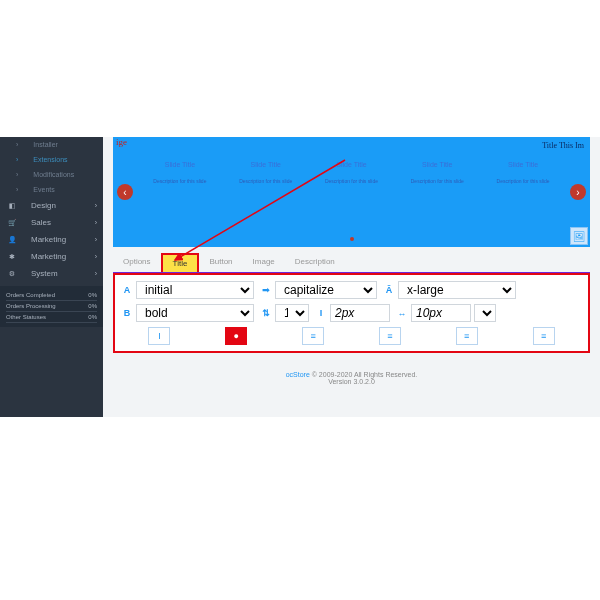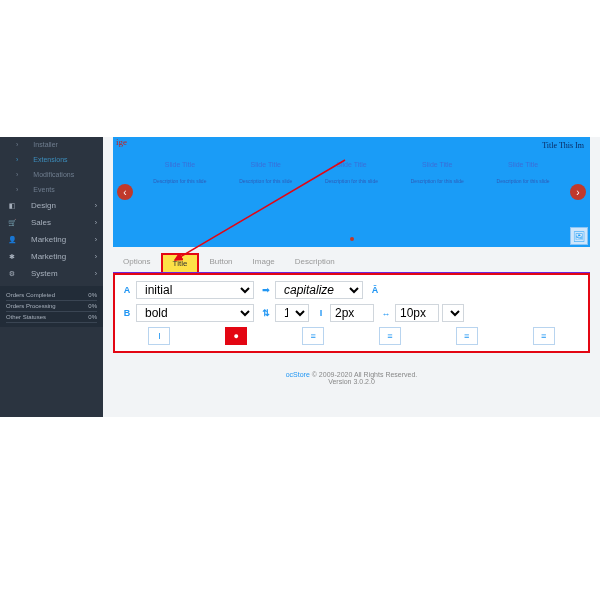--- a/index.html
+++ b/index.html
@@ -27,22 +27,22 @@
 .img-btn { position: absolute; bottom: 2px; right: 2px; width: 18px; height: 18px; background: #cfe6fb; color: #1a9cf7; display: flex; align-items: center; justify-content: center; font-size: 10px; border: 1px solid #8cc5f5; cursor: pointer; }
 .tabs { display: flex; border-bottom: 1px solid #6d28d9; margin-top: 6px; font-size: 8px; }
 .tab { padding: 4px 10px; color: #999; cursor: pointer; }
 .tab.active { color: #333; border: 2px solid #e30613; border-bottom: none; background: #fde047; }
 .panel { border: 2px solid #e30613; background: #fff; padding: 6px; }
 .row { display: flex; gap: 6px; margin-bottom: 5px; }
 .field { display: flex; align-items: center; gap: 3px; }
 .ico-lbl { width: 12px; height: 16px; display: flex; align-items: center; justify-content: center; color: #2196f3; font-size: 9px; font-weight: bold; }
 select, input[type=text] { border: 1px solid #d0d6dc; height: 18px; padding: 0 4px; font-size: 12px; background: #fff; }
 .sel-l { width: 118px; }
-.sel-m { width: 88px; font-style: italic; }
-.txt-s { width: 44px; }
+.sel-m { width: 102px; }
+.txt-s { width: 60px; font-style: italic; }
 .btn-row { display: flex; justify-content: space-around; margin-top: 4px; }
 .mini-btn { width: 22px; height: 18px; border: 1px solid #b8d4ef; background: #fff; color: #2196f3; display: flex; align-items: center; justify-content: center; font-size: 9px; cursor: pointer; }
 .mini-btn.active { background: #e30613; color: #fff; border-color: #e30613; }
 .footer { text-align: center; font-size: 7px; color: #888; margin-top: 18px; }
 .footer a { color: #2196f3; text-decoration: none; }
 .annot-arrow { position: absolute; left: 165px; top: 150px; pointer-events: none; }
 </style>
 </head>
 <body>
 
@@ -152,20 +152,21 @@
         <div class="field">
             <span class="ico-lbl">A</span>
             <select class="sel-l"><option>initial</option></select>
           </div>
         <div class="field">
             <span class="ico-lbl">➟</span>
             <select class="sel-m"><option>capitalize</option></select>
           </div>
         <div class="field">
             <span class="ico-lbl">Ā</span>
+            <select class="sel-l"><option>x-large</option></select>
           </div>
       </div>
       <div class="row">
         <div class="field">
             <span class="ico-lbl">B</span>
             <select class="sel-l"><option>bold</option></select>
           </div>
         <div class="field">
             <span class="ico-lbl">⇅</span>
             <select style="width:34px"><option>1</option></select>

